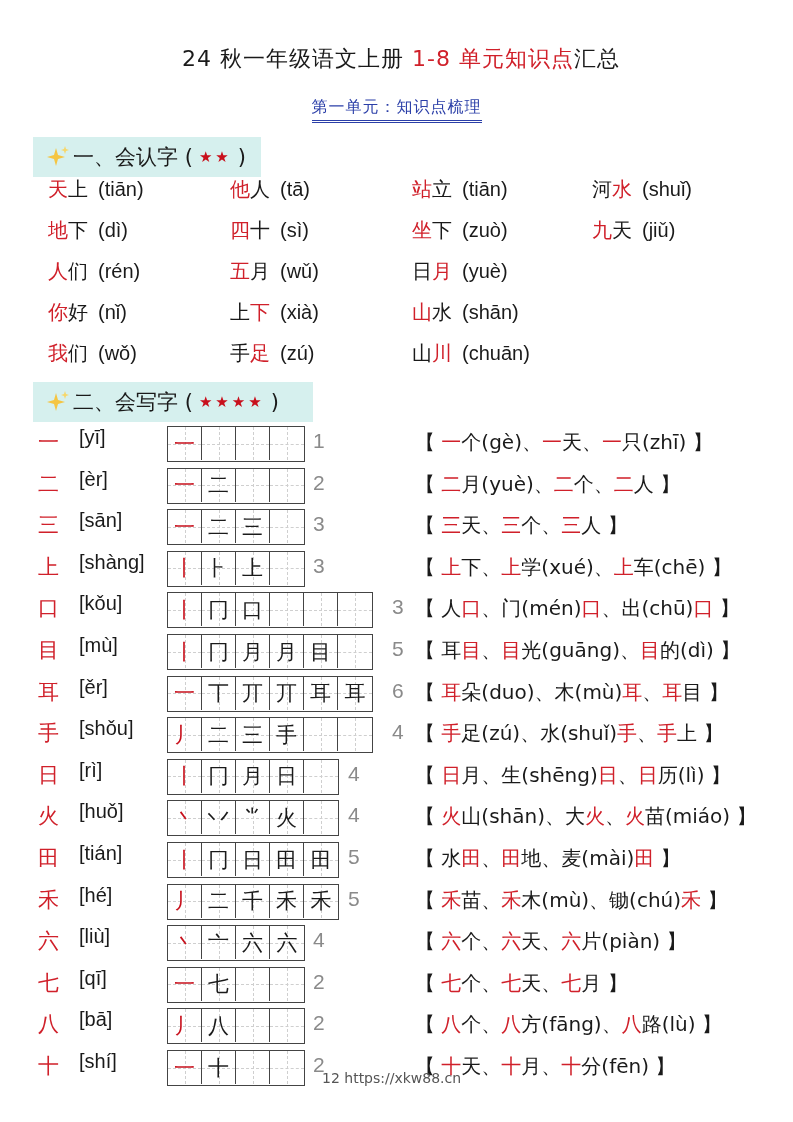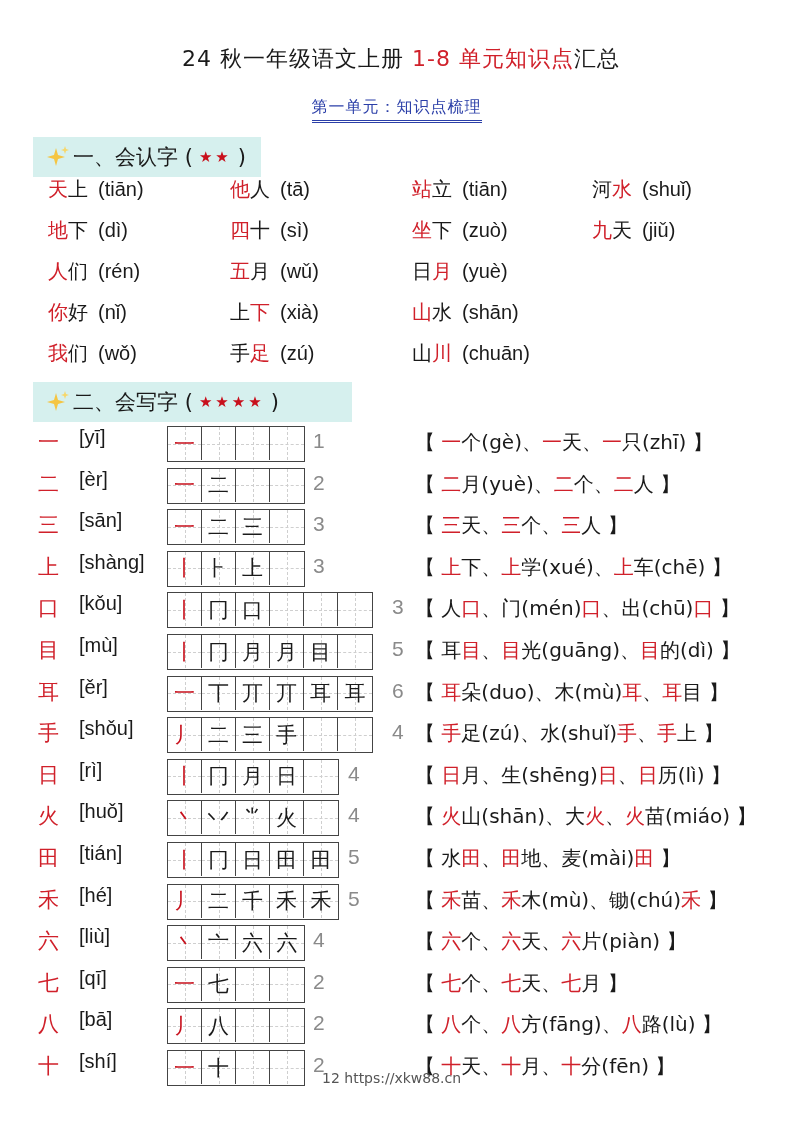--- a/index.html
+++ b/index.html
@@ -74,21 +74,21 @@
     <div class="recog-item" style="left: 230px; top: 164px;"><span>手</span><span class="r">足</span><span class="py">(zú)</span></div>
     <div class="recog-item" style="left: 412px; top: 0px;"><span class="r">站</span><span>立</span><span class="py">(tiān)</span></div>
     <div class="recog-item" style="left: 412px; top: 41px;"><span class="r">坐</span><span>下</span><span class="py">(zuò)</span></div>
     <div class="recog-item" style="left: 412px; top: 82px;"><span>日</span><span class="r">月</span><span class="py">(yuè)</span></div>
     <div class="recog-item" style="left: 412px; top: 123px;"><span class="r">山</span><span>水</span><span class="py">(shān)</span></div>
     <div class="recog-item" style="left: 412px; top: 164px;"><span>山</span><span class="r">川</span><span class="py">(chuān)</span></div>
     <div class="recog-item" style="left: 592px; top: 0px;"><span>河</span><span class="r">水</span><span class="py">(shuǐ)</span></div>
     <div class="recog-item" style="left: 592px; top: 41px;"><span class="r">九</span><span>天</span><span class="py">(jiǔ)</span></div>
   </div>
 
-<div class="sec-head" style="top:382px; width:319px;">
+<div class="sec-head" style="top:382px; width:280px;">
   <span class="spark">
     <svg viewBox="0 0 26 26">
         <path d="M11 4 L13 11 L20 13 L13 15 L11 22 L9 15 L2 13 L9 11 Z" fill="#f5c542"></path>
         <path d="M20 2 L21 5 L24 6 L21 7 L20 10 L19 7 L16 6 L19 5 Z" fill="#f7d76a"></path>
       </svg>
   </span>
   <span>二、会写字 (</span>
   <span class="stars">★★★★</span>
   <span>)</span>
 </div>

